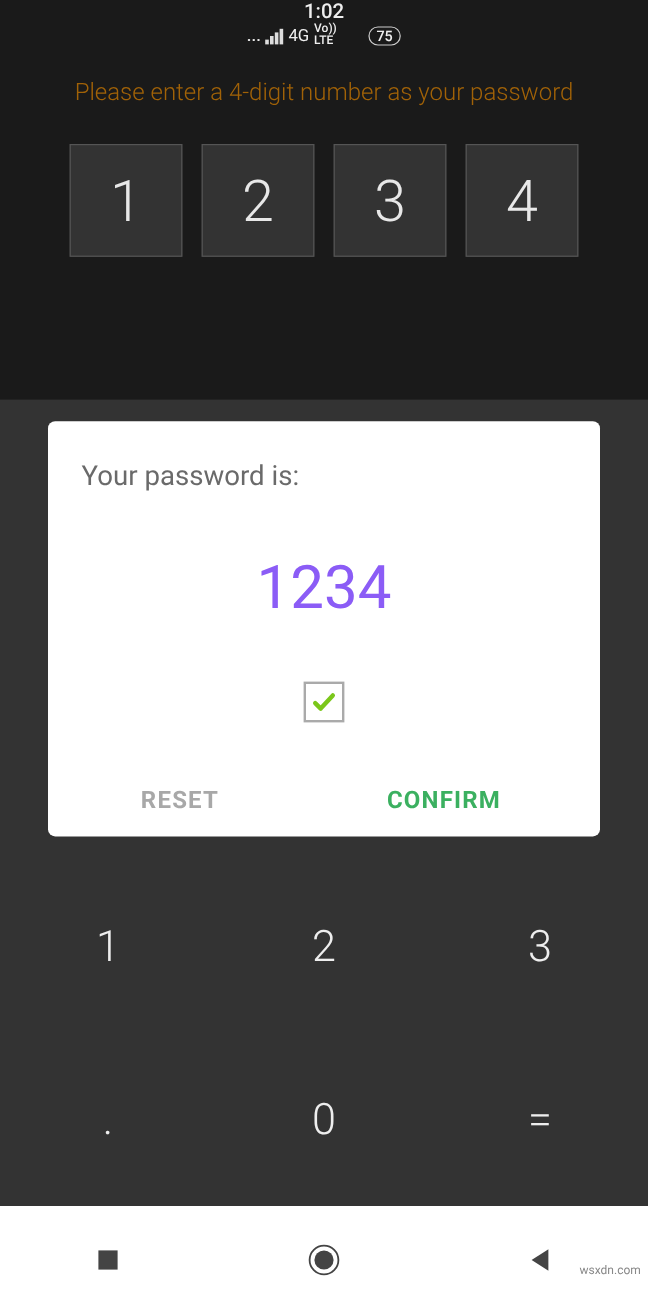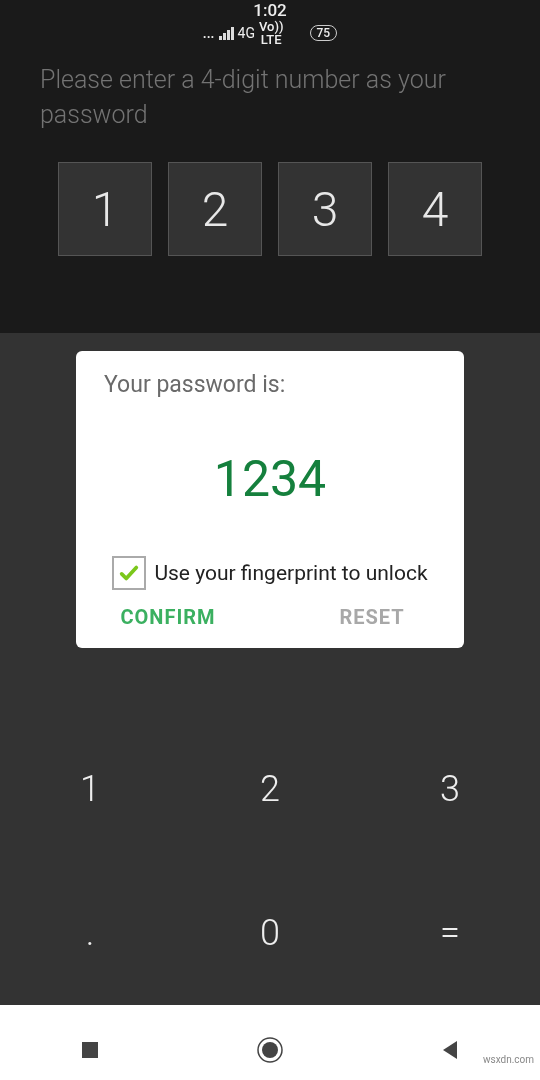--- a/index.html
+++ b/index.html
@@ -33,22 +33,23 @@
       font-size: 14px;
     }
     .battery {
       border: 1px solid #ccc;
       border-radius: 8px;
       padding: 0 6px;
       font-size: 12px;
       margin-left: 22px;
     }
     .instruction {
-      color: #737373;
-      font-size: 25px;
+      text-align: center;
+      color: #a16207;
+      font-size: 20px;
       font-weight: 300;
       padding: 30px 40px 30px;
       line-height: 1.4;
     }
     .digit-boxes {
       display: flex;
       justify-content: center;
       gap: 16px;
       margin-bottom: 40px;
     }
@@ -69,33 +70,33 @@
       padding: 18px 0 0;
       position: absolute;
       top: 333px;
       left: 0;
       right: 0;
       bottom: 75px;
     }
     .card {
       background: #fff;
       border-radius: 6px;
-      margin: 0 76px;
-      padding: 20px 28px 0;
-      height: 297px;
+      margin: 0 40px;
+      padding: 32px 28px 0;
+      height: 346px;
       position: relative;
     }
     .card-label {
       color: #6a6a6a;
       font-size: 23px;
       font-weight: 400;
     }
     .password-display {
       text-align: center;
-      color: #15803d;
+      color: #8b5cf6;
       font-size: 50px;
       font-weight: 400;
       margin-top: 52px;
     }
     .checkbox-row {
       display: flex;
       align-items: center;
       justify-content: center;
       gap: 8px;
       margin-top: 48px;
@@ -201,21 +202,21 @@
   <span>1:02</span>
   <div class="status-right">
     <span>...</span>
     <span class="signal-bars">
       <span style="height:4px"></span>
         <span style="height:7px"></span>
         <span style="height:10px"></span>
         <span style="height:13px"></span>
     </span>
     <span style="font-weight:400">4G</span>
-    <span style="font-size:13px;line-height:1;text-align:center">Vo))<br>LTE</span>
+    <span style="font-size:10px;line-height:1;text-align:left">Vo))<br>LTE</span>
     <span class="battery">75</span>
   </div>
 </div>
 
 <div class="instruction">Please enter a 4-digit number as your password</div>
 
 <div class="digit-boxes">
   <div class="digit-box">1</div>
   <div class="digit-box">2</div>
   <div class="digit-box">3</div>
@@ -225,25 +226,24 @@
 <div class="panel-wrap">
   <div class="card">
     <div class="card-label">Your password is:</div>
     <div class="password-display">1234</div>
     <div class="checkbox-row">
       <div class="checkbox">
         <svg class="check-icon" viewBox="0 0 24 24">
           <path d="M4 13 L9 18 L20 6" stroke="#7bc71b" stroke-width="4" fill="none" stroke-linecap="round" stroke-linejoin="round"></path>
         </svg>
       </div>
-      <span>Use your fingerprint to unlock</span>
     </div>
     <div class="card-actions">
+      <div class="card-btn btn-reset">RESET</div>
       <div class="card-btn btn-confirm">CONFIRM</div>
-      <div class="card-btn btn-reset">RESET</div>
     </div>
   </div>
 
   <div class="keypad">
     <div class="key">1</div>
     <div class="key">2</div>
     <div class="key">3</div>
     <div class="key">.</div>
     <div class="key">0</div>
     <div class="key">=</div>

